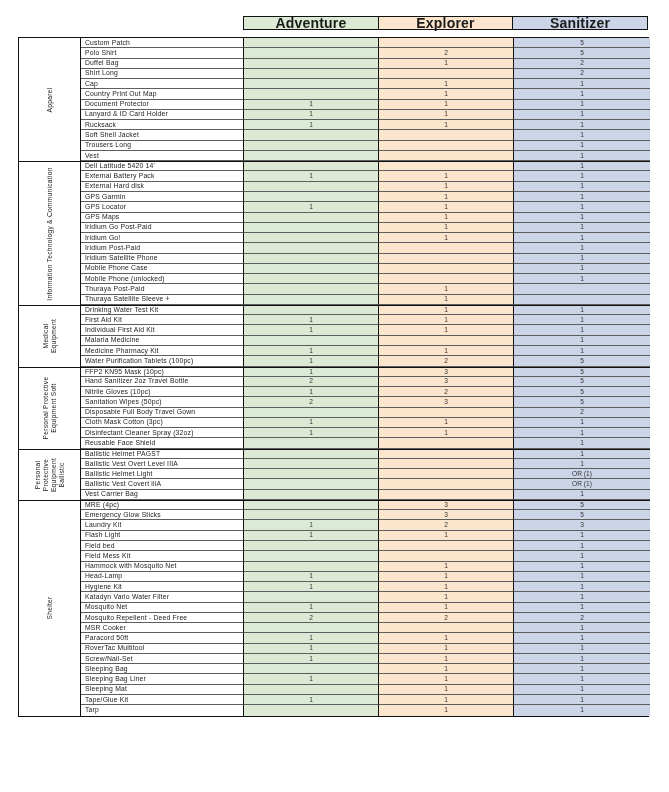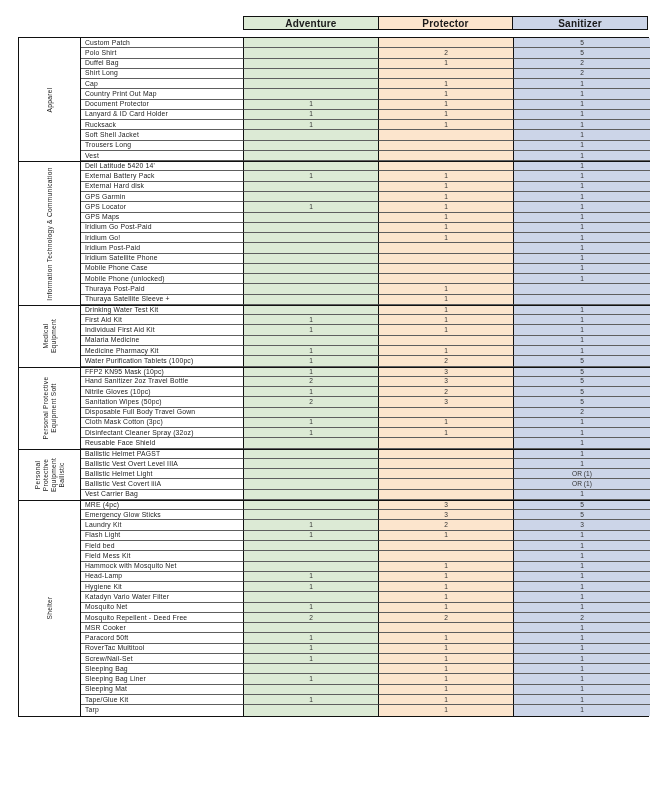--- a/index.html
+++ b/index.html
@@ -3,21 +3,21 @@
 <meta charset="utf-8">
 <style>
   html,body{margin:0;padding:0;background:#ffffff;}
   #page{position:relative;width:669px;height:792px;background:#ffffff;
         font-family:"Liberation Sans",sans-serif;color:#1a1a1a;overflow:hidden;}
 
   
   #hdr{position:absolute;left:243px;top:16px;height:14px;display:flex;
        border:1.4px solid #111;box-sizing:border-box;}
   .hdr-cell{height:100%;display:flex;align-items:center;justify-content:center;
-       font-size:10px;font-weight:bold;letter-spacing:.2px;box-sizing:border-box;}
+       font-size:14px;font-weight:bold;letter-spacing:.2px;box-sizing:border-box;}
   .hdr-cell + .hdr-cell{border-left:1.2px solid #111;}
   .hdr-0{width:134px;} .hdr-1{width:134px;} .hdr-2{width:135px;}
 
   
   #tbl{position:absolute;left:18px;top:37px;width:631px;
        display:grid;grid-template-columns:62px 163px 135px 135px 136px;
        grid-auto-rows:calc(678px / 66);
        border:1.6px solid #111;box-sizing:border-box;background:#fff;}
   .cell{box-sizing:border-box;display:flex;align-items:center;overflow:hidden;
         border-bottom:1px solid #5e5e5e;font-size:6.8px;line-height:8px;color:#222;}
@@ -35,21 +35,21 @@
        white-space:pre-line;text-align:center;
        font-size:6.6px;line-height:8px;letter-spacing:.3px;color:#222;width:max-content;}
 </style>
 </head>
 <body>
 
 <div id="page">
 
   <div id="hdr">
     <div class="hdr-cell hdr-0" style="background: rgb(220, 234, 213);">Adventure</div>
-    <div class="hdr-cell hdr-1" style="background: rgb(252, 229, 205);">Protector</div>
+    <div class="hdr-cell hdr-1" style="background: rgb(252, 229, 205);">Explorer</div>
     <div class="hdr-cell hdr-2" style="background: rgb(204, 213, 232);">Sanitizer</div>
   </div>
 
   <div id="tbl">
       <div class="cat-cell" style="grid-row: span 12;">
         <div class="cat-inner">Apparel</div>
       </div>
       <div class="cell item-cell">Custom Patch</div>
       <div class="cell val-cell" style="background: rgb(220, 234, 213);"></div>
       <div class="cell val-cell" style="background: rgb(252, 229, 205);"></div>

